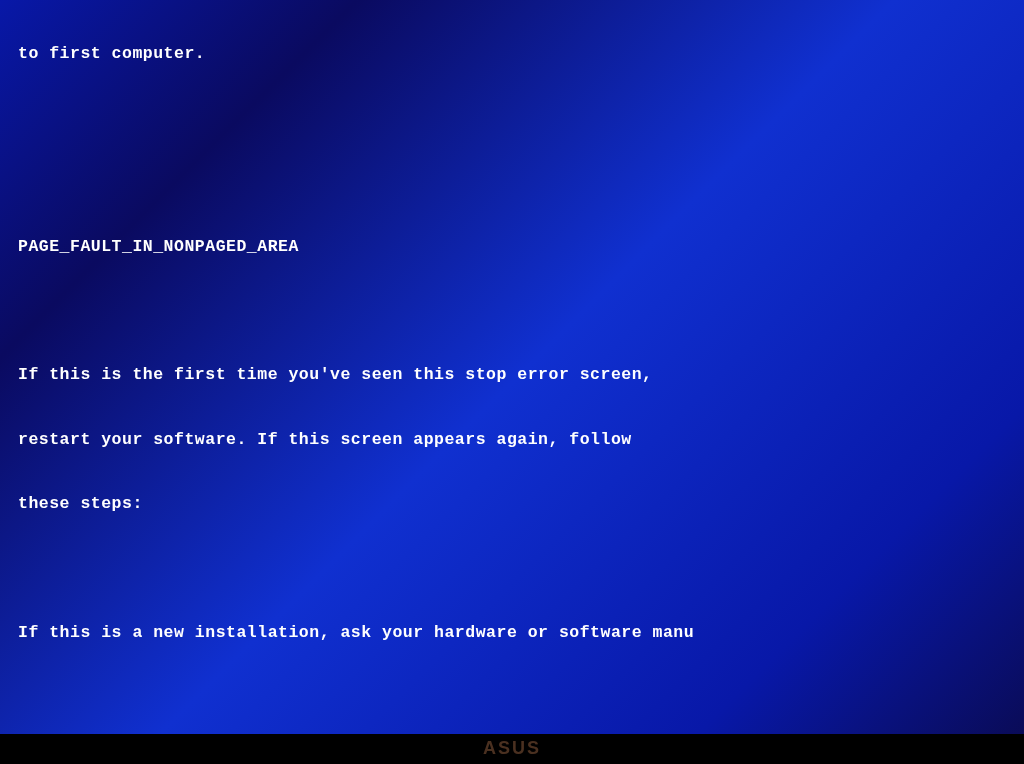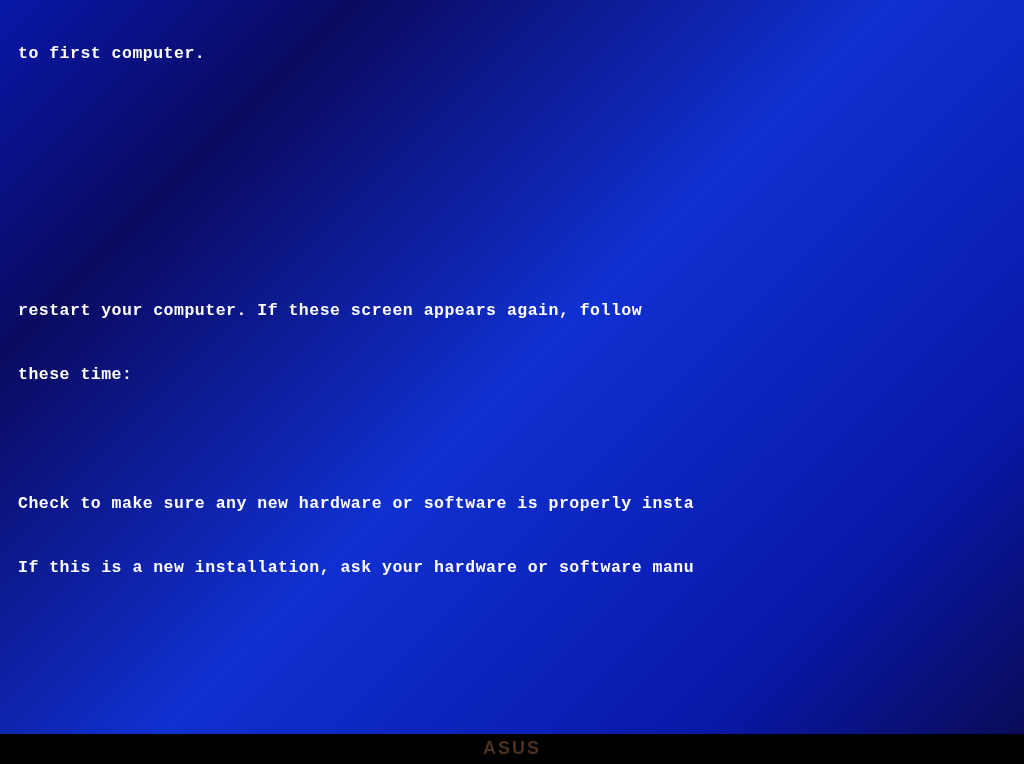--- a/index.html
+++ b/index.html
@@ -49,25 +49,26 @@
       font-weight: bold;
     }
   </style>
 </head>
 <body>
 
 <div class="screen">
   <span class="line">to first computer.</span>
   <span class="line"></span>
   <span class="line"></span>
+  <span class="line">PAGE_FAULT_IN_NONPAGED_AREA</span>
   <span class="line"></span>
-  <span class="line">restart your computer. If these screen appears again, follow</span>
-  <span class="line">these time:</span>
+  <span class="line">If this is the first time you've seen this stop error screen,</span>
+  <span class="line">restart your software. If this screen appears again, follow</span>
+  <span class="line">these steps:</span>
   <span class="line"></span>
-  <span class="line">Check to make sure any new hardware or software is properly insta</span>
   <span class="line">If this is a new installation, ask your hardware or software manu</span>
   
   
   
   
   
   
   
   
   

